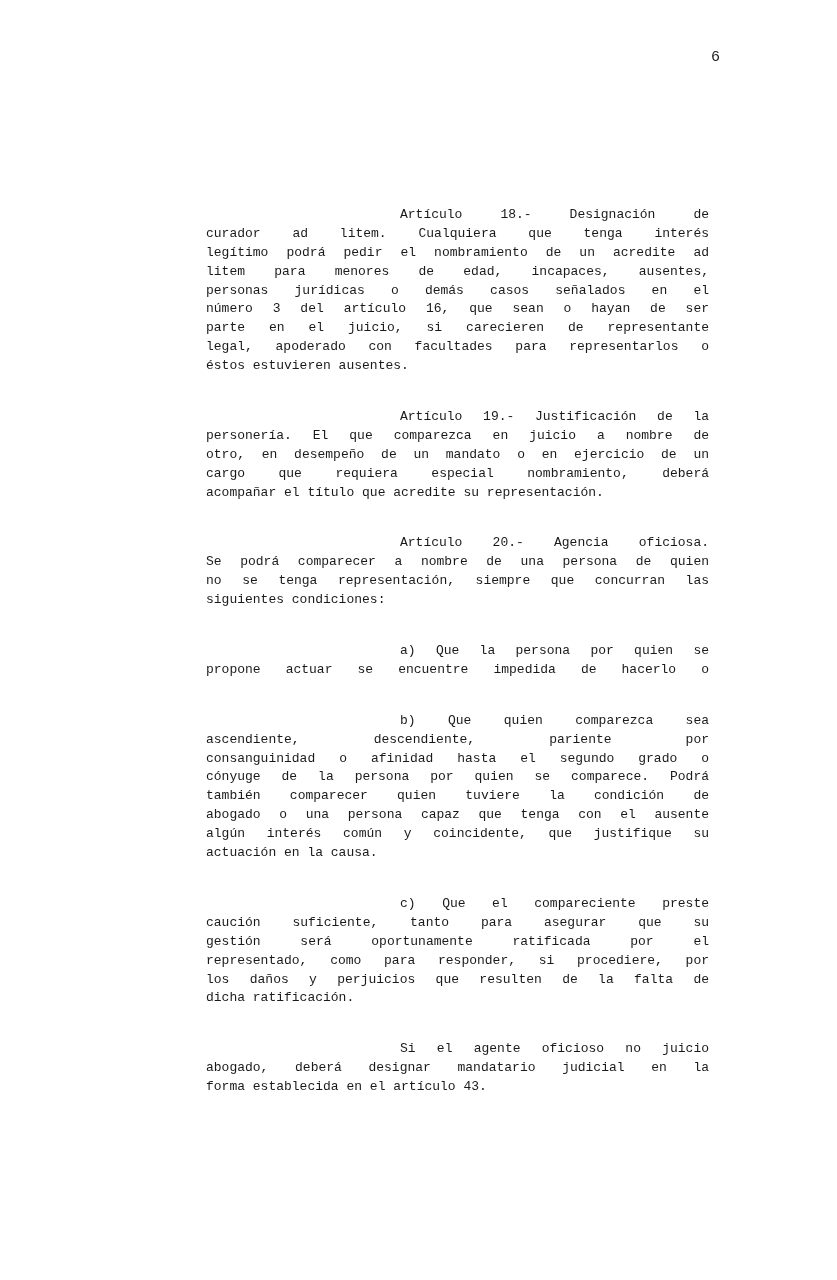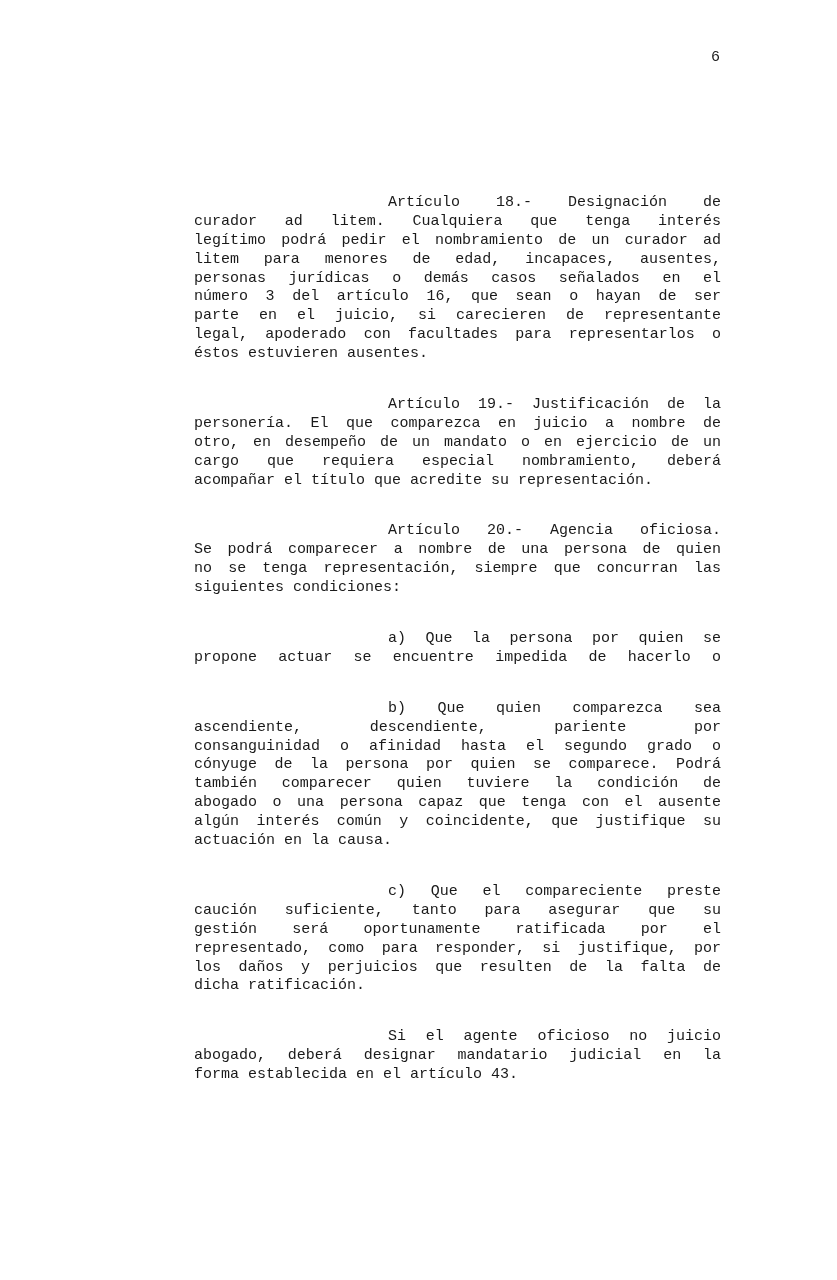--- a/index.html
+++ b/index.html
@@ -24,22 +24,22 @@
       font-size: 15px;
       line-height: 19px;
     }
     .content {
       position: absolute;
       left: 194px;
       top: 194px;
       width: 527px;
     }
     .para {
-      margin: 0;
-      font-size: 15px;
+      margin: 12px;
+      font-size: 13px;
       line-height: 18.9px;
       text-align: justify;
       text-indent: 194px;
       hyphens: none;
       word-spacing: 0;
     }
     .line {
       display: block;
       text-align: justify;
       text-align-last: justify;
@@ -58,21 +58,21 @@
 </head>
 <body>
 
 <div class="page-number">6</div>
 
 <div class="content">
 
   <div class="para" style="text-indent:0;">
     <span class="line first">Artículo 18.- Designación de</span>
     <span class="line">curador ad litem. Cualquiera que tenga interés</span>
-    <span class="line">legítimo podrá pedir el nombramiento de un curador ad</span>
+    <span class="line">legítimo podrá pedir el nombramiento de un acredite ad</span>
     <span class="line">litem para menores de edad, incapaces, ausentes,</span>
     <span class="line">personas jurídicas o demás casos señalados en el</span>
     <span class="line">número 3 del artículo 16, que sean o hayan de ser</span>
     <span class="line">parte en el juicio, si carecieren de representante</span>
     <span class="line">legal, apoderado con facultades para representarlos o</span>
     <span class="line last">éstos estuvieren ausentes.</span>
   </div>
 
   <div class="para gap-1" style="text-indent:0;">
     <span class="line first">Artículo 19.- Justificación de la</span>
@@ -102,21 +102,21 @@
     <span class="line">también comparecer quien tuviere la condición de</span>
     <span class="line">abogado o una persona capaz que tenga con el ausente</span>
     <span class="line">algún interés común y coincidente, que justifique su</span>
     <span class="line last">actuación en la causa.</span>
   </div>
 
   <div class="para gap-1" style="text-indent:0;">
     <span class="line first">c) Que el compareciente preste</span>
     <span class="line">caución suficiente, tanto para asegurar que su</span>
     <span class="line">gestión será oportunamente ratificada por el</span>
-    <span class="line">representado, como para responder, si justifique, por</span>
+    <span class="line">representado, como para responder, si procediere, por</span>
     <span class="line">los daños y perjuicios que resulten de la falta de</span>
     <span class="line last">dicha ratificación.</span>
   </div>
 
   <div class="para gap-1" style="text-indent:0;">
     <span class="line first">Si el agente oficioso no juicio</span>
     <span class="line">abogado, deberá designar mandatario judicial en la</span>
     <span class="line last">forma establecida en el artículo 43.</span>
   </div>
 

